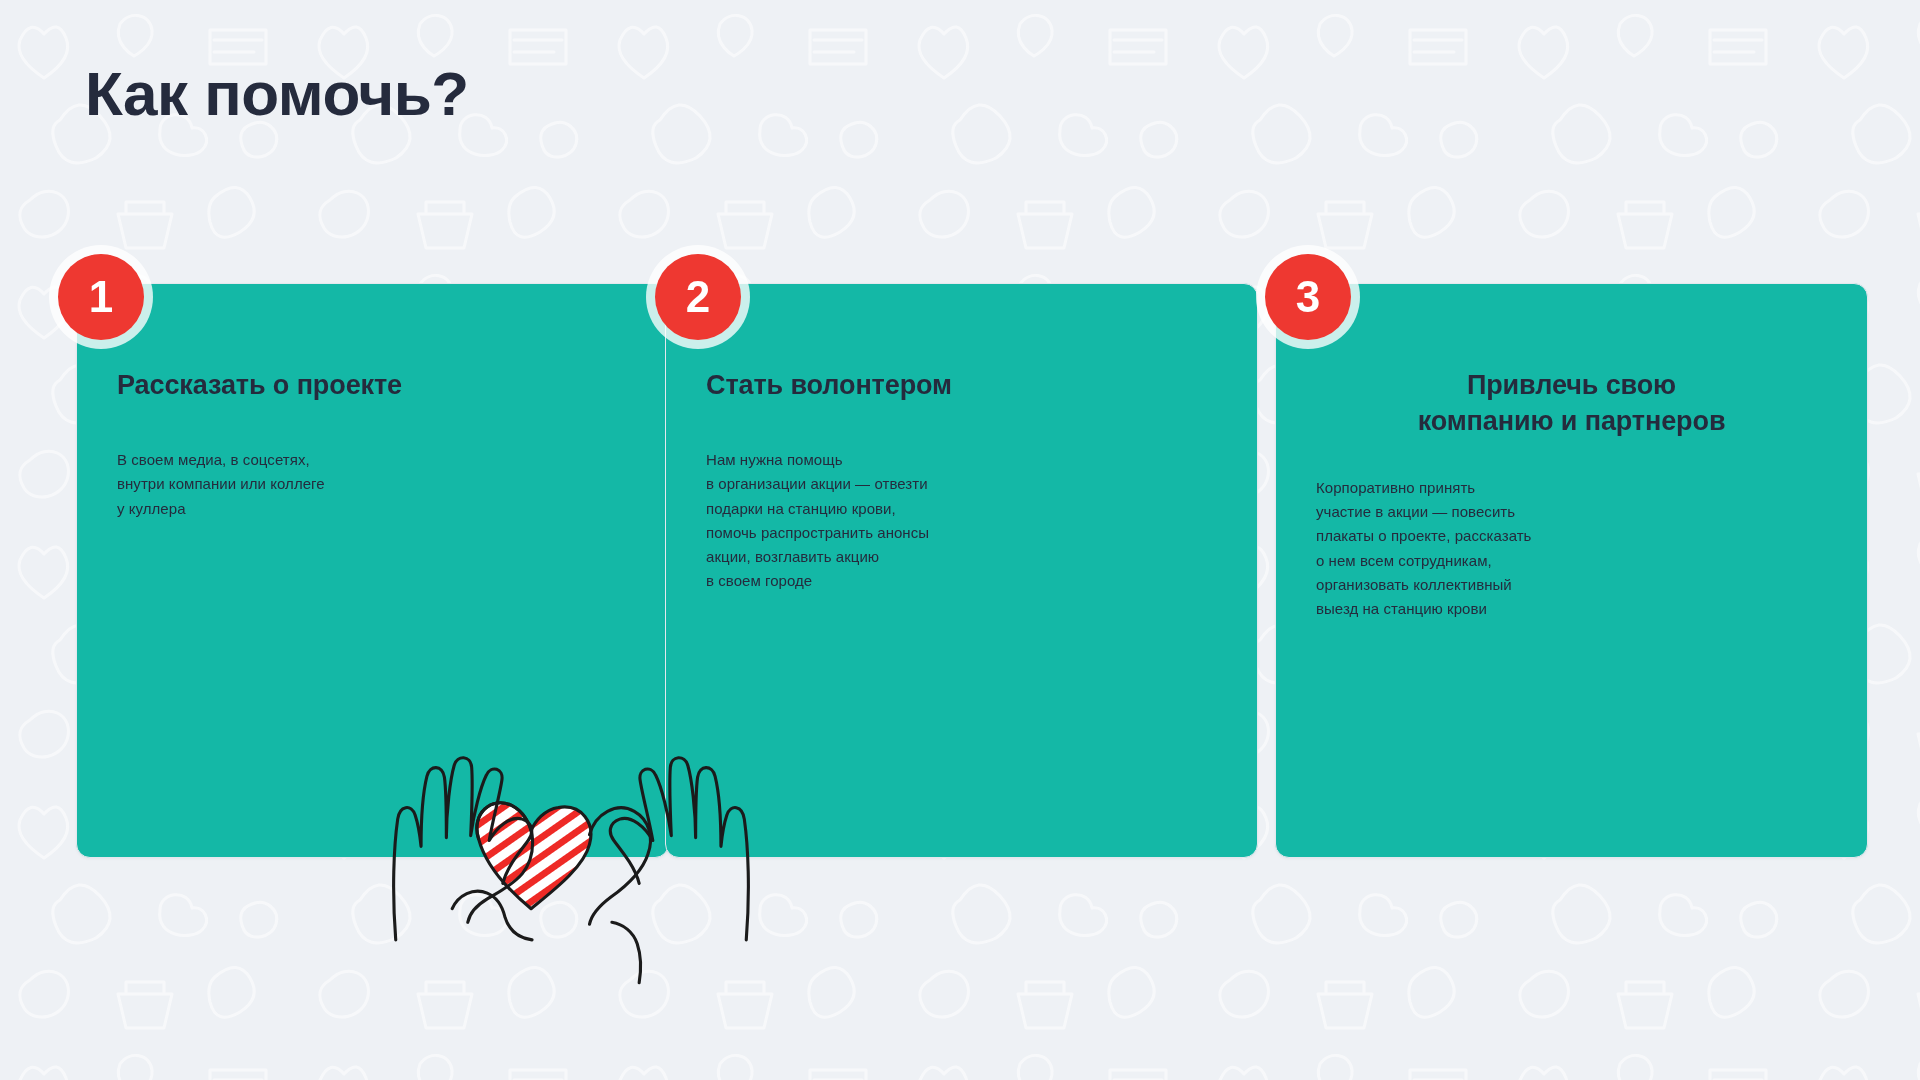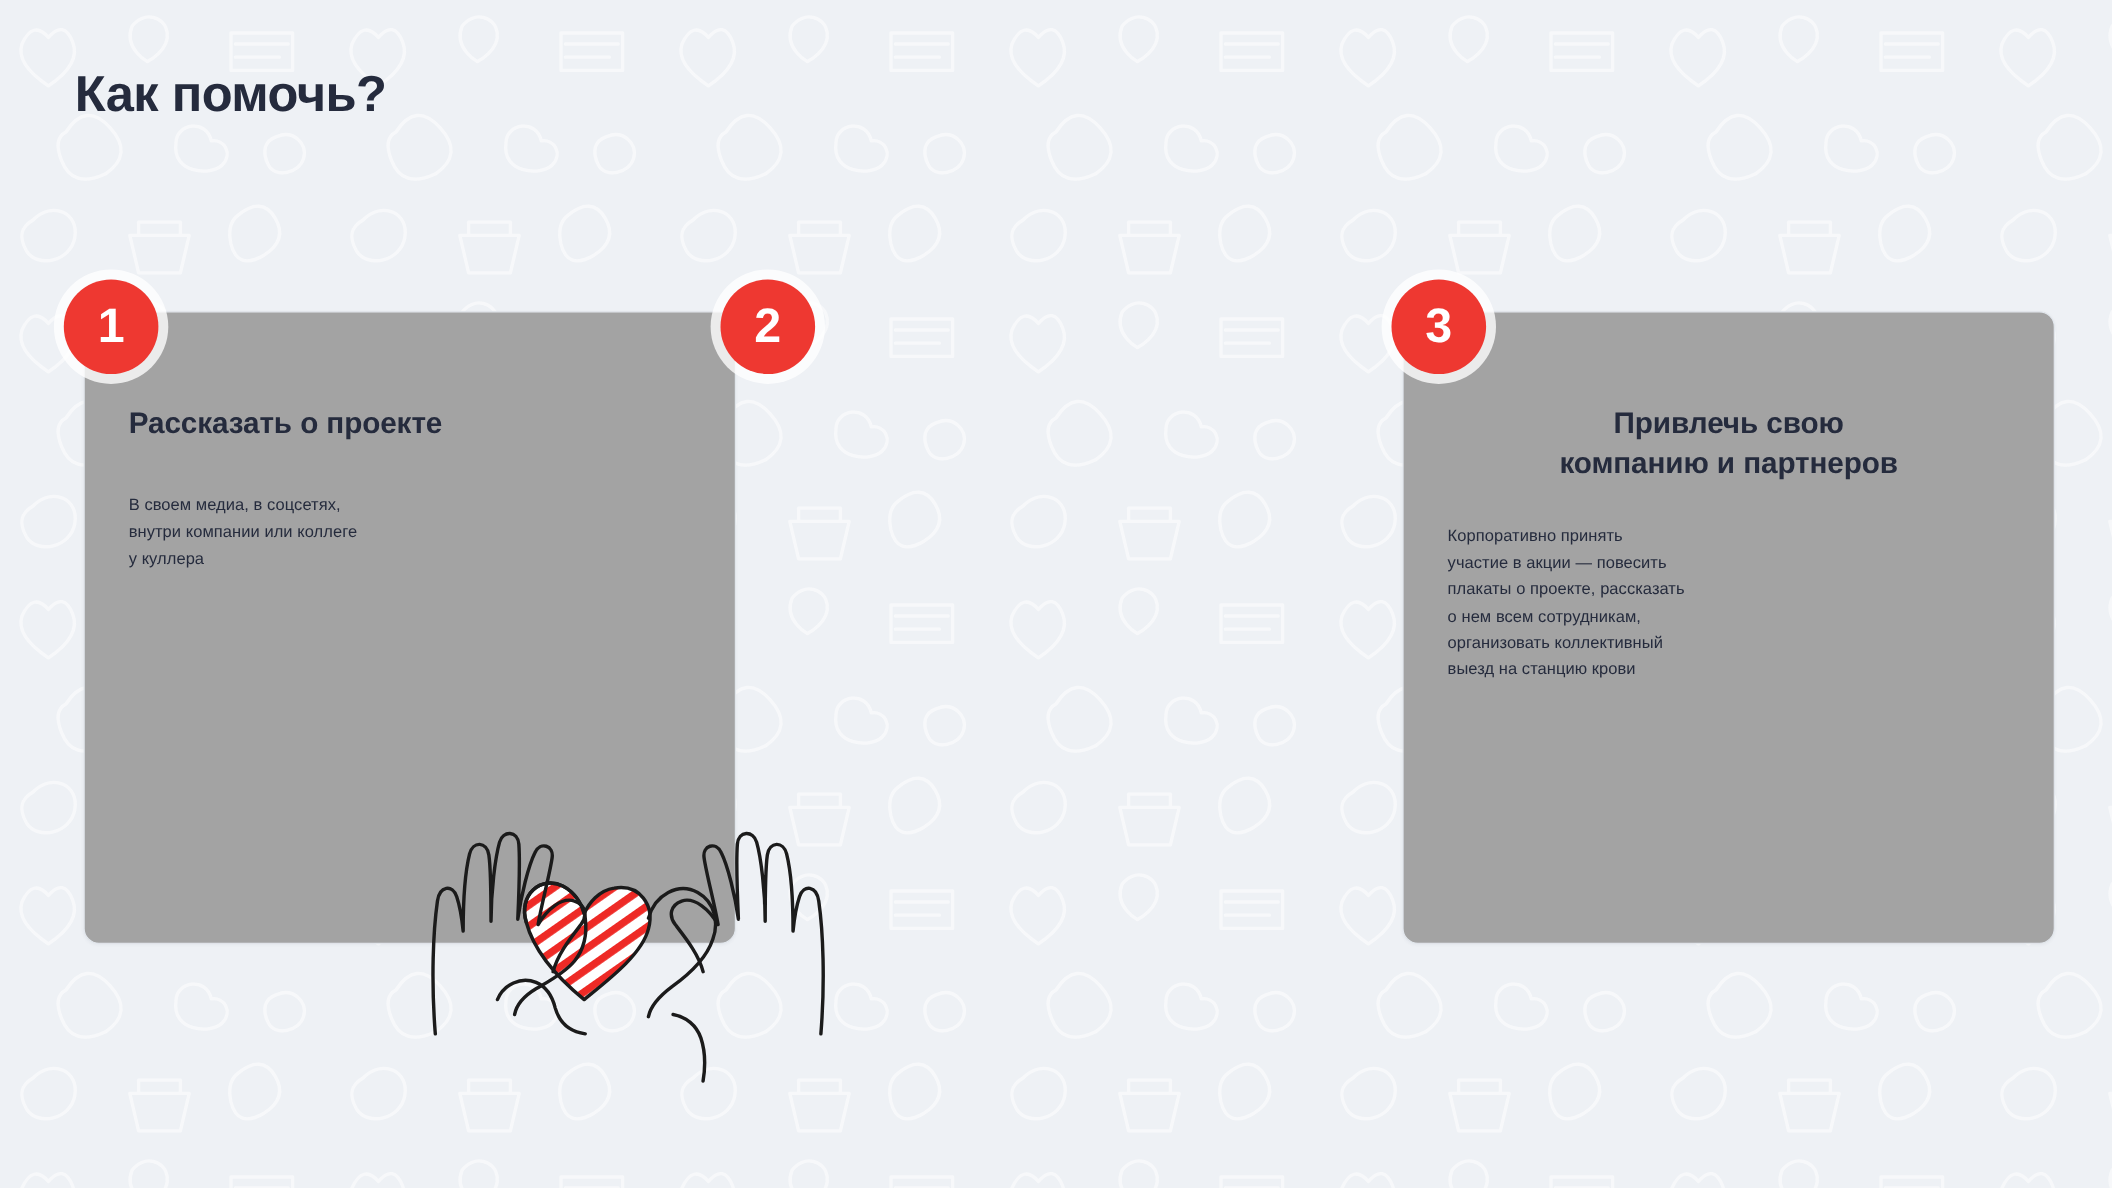--- a/index.html
+++ b/index.html
@@ -17,30 +17,30 @@
     overflow:hidden;
   }
   
   #bg-pattern {
     position:absolute; inset:0;
     opacity:0.55;
     pointer-events:none;
   }
   #page-title {
     position:absolute;
-    left:68px; top:58px;
-    font-size:46px;
+    left:85px; top:58px;
+    font-size:62px;
     font-weight:bold;
     letter-spacing:-0.5px;
     color:#252b3d;
     white-space:nowrap;
   }
   .card {
     position:absolute;
-    background:#a3a3a3;
+    background:#14b8a6;
     border:1px solid #e3e8ee;
     border-radius:14px;
     box-shadow:0 1px 3px rgba(40,50,70,0.05);
   }
   #card-1 { left:76px;  top:283px; width:593px; height:575px; }
   #card-2 { left:665px; top:283px; width:593px; height:575px; }
   #card-3 { left:1275px;top:283px; width:593px; height:575px; }
 
   .card-inner {
     position:absolute;
@@ -118,20 +118,31 @@
   <div class="card" id="card-1">
     <div class="card-inner">
       <div class="card-title">Рассказать о проекте</div>
       <div class="card-body">В своем медиа, в соцсетях,
 внутри компании или коллеге
 у куллера</div>
     </div>
   </div>
   <div class="badge" id="badge-1">1</div>
 
+  <div class="card" id="card-2">
+    <div class="card-inner">
+      <div class="card-title">Стать волонтером</div>
+      <div class="card-body">Нам нужна помощь
+в организации акции — отвезти
+подарки на станцию крови,
+помочь распространить анонсы
+акции, возглавить акцию
+в своем городе</div>
+    </div>
+  </div>
   <div class="badge" id="badge-2">2</div>
 
   <div class="card" id="card-3">
     <div class="card-inner">
       <div class="card-title" style="white-space:pre-line;text-align:center;">Привлечь свою
 компанию и партнеров</div>
       <div class="card-body">Корпоративно принять
 участие в акции — повесить
 плакаты о проекте, рассказать
 о нем всем сотрудникам,

